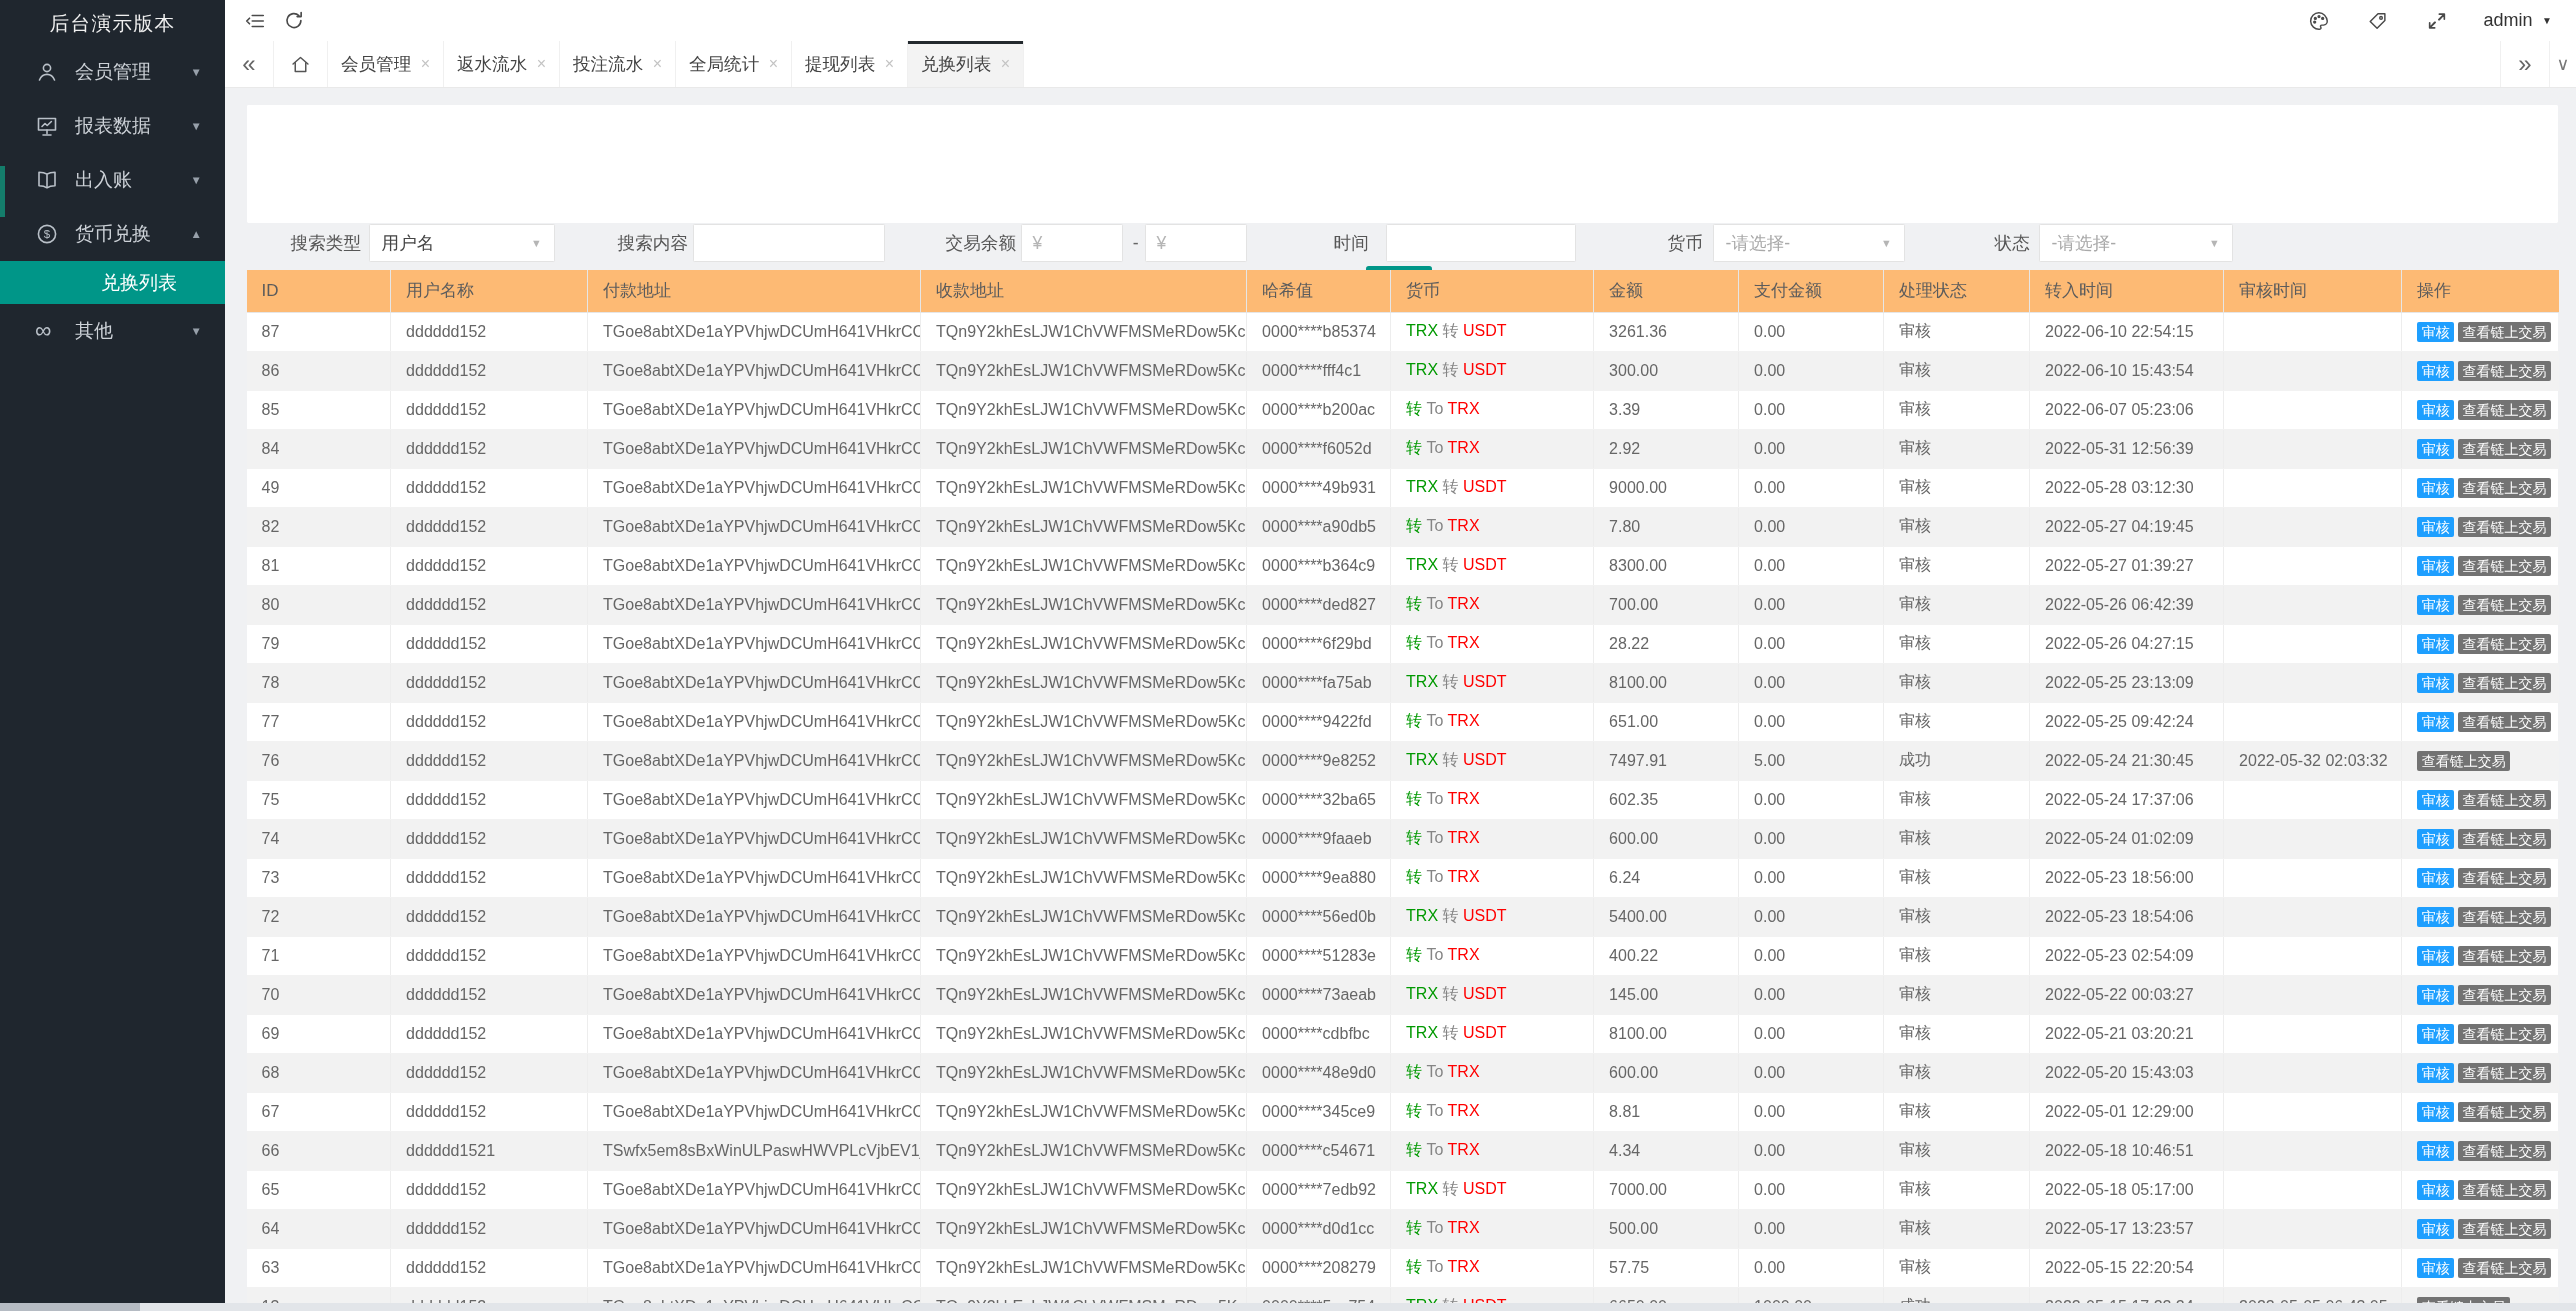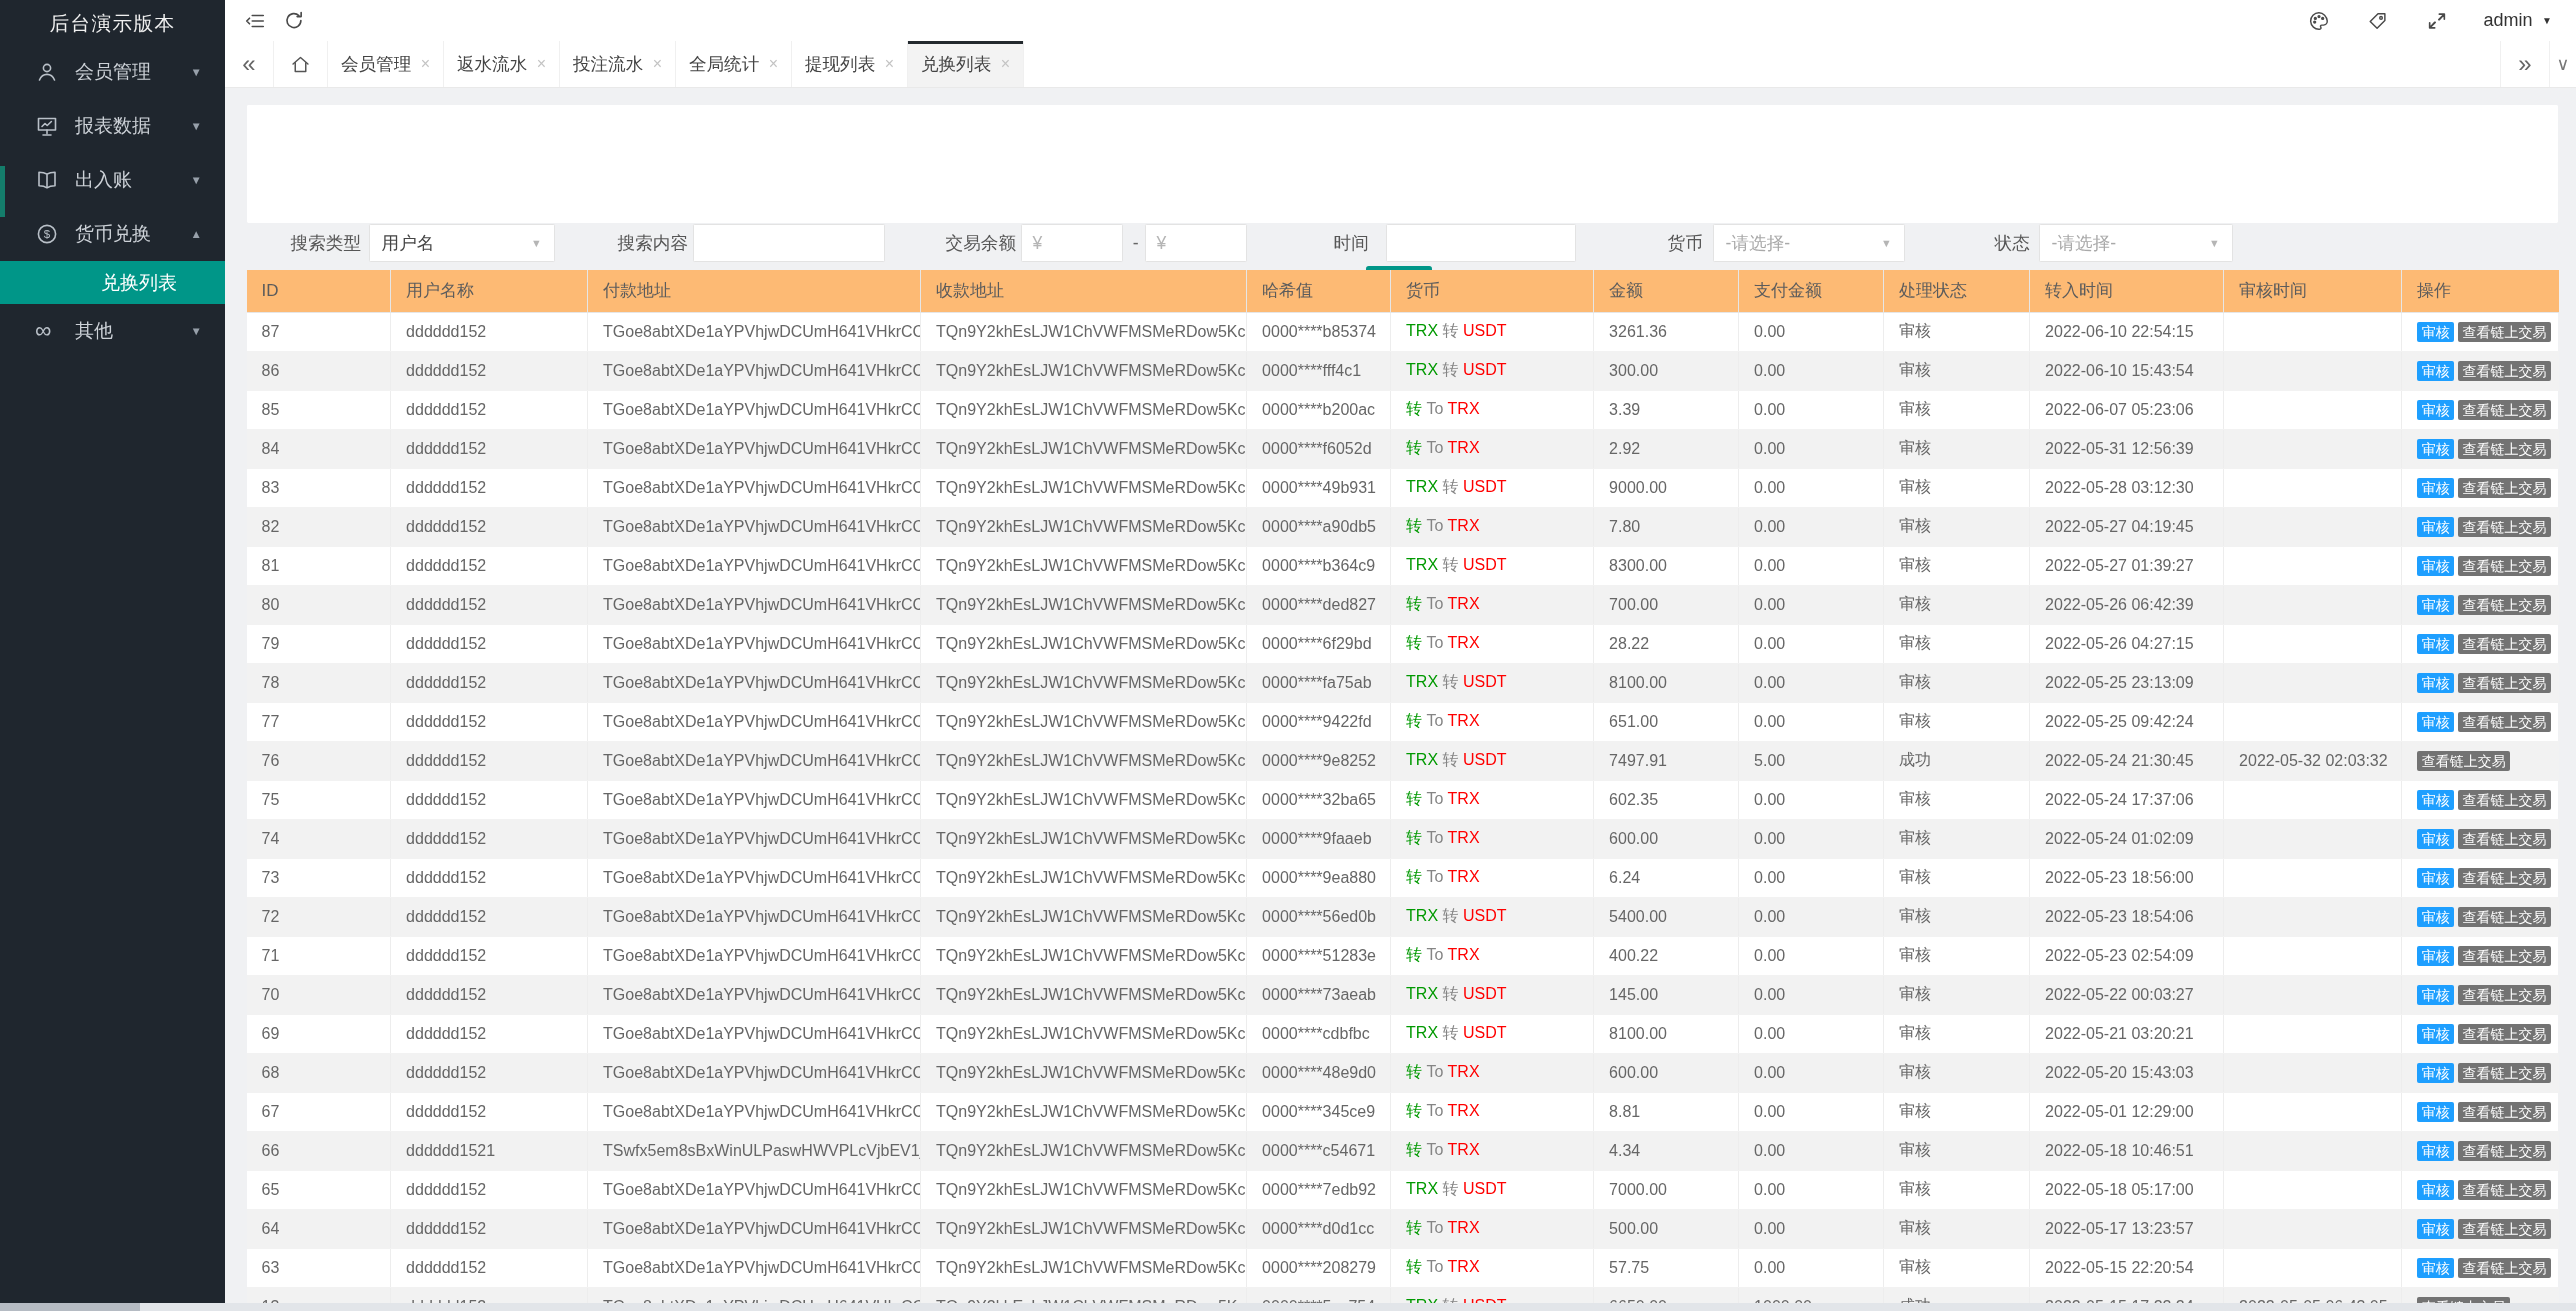--- a/index.html
+++ b/index.html
@@ -349,21 +349,21 @@
               <td>0000****f6052d</td>
               <td><span class="cg">转</span><span class="cm"> To </span><span class="cr">TRX</span></td>
               <td>2.92</td>
               <td>0.00</td>
               <td>审核</td>
               <td>2022-05-31 12:56:39</td>
               <td></td>
               <td><button class="tbtn audit">审核</button><button class="tbtn view">查看链上交易</button></td>
             </tr>
             <tr>
-              <td>83</td>
+              <td>49</td>
               <td>dddddd152</td>
               <td>TGoe8abtXDe1aYPVhjwDCUmH641VHkrCCX</td>
               <td>TQn9Y2khEsLJW1ChVWFMSMeRDow5Kc...</td>
               <td>0000****49b931</td>
               <td><span class="cg">TRX</span><span class="cm"> 转 </span><span class="cr">USDT</span></td>
               <td>9000.00</td>
               <td>0.00</td>
               <td>审核</td>
               <td>2022-05-28 03:12:30</td>
               <td></td>

